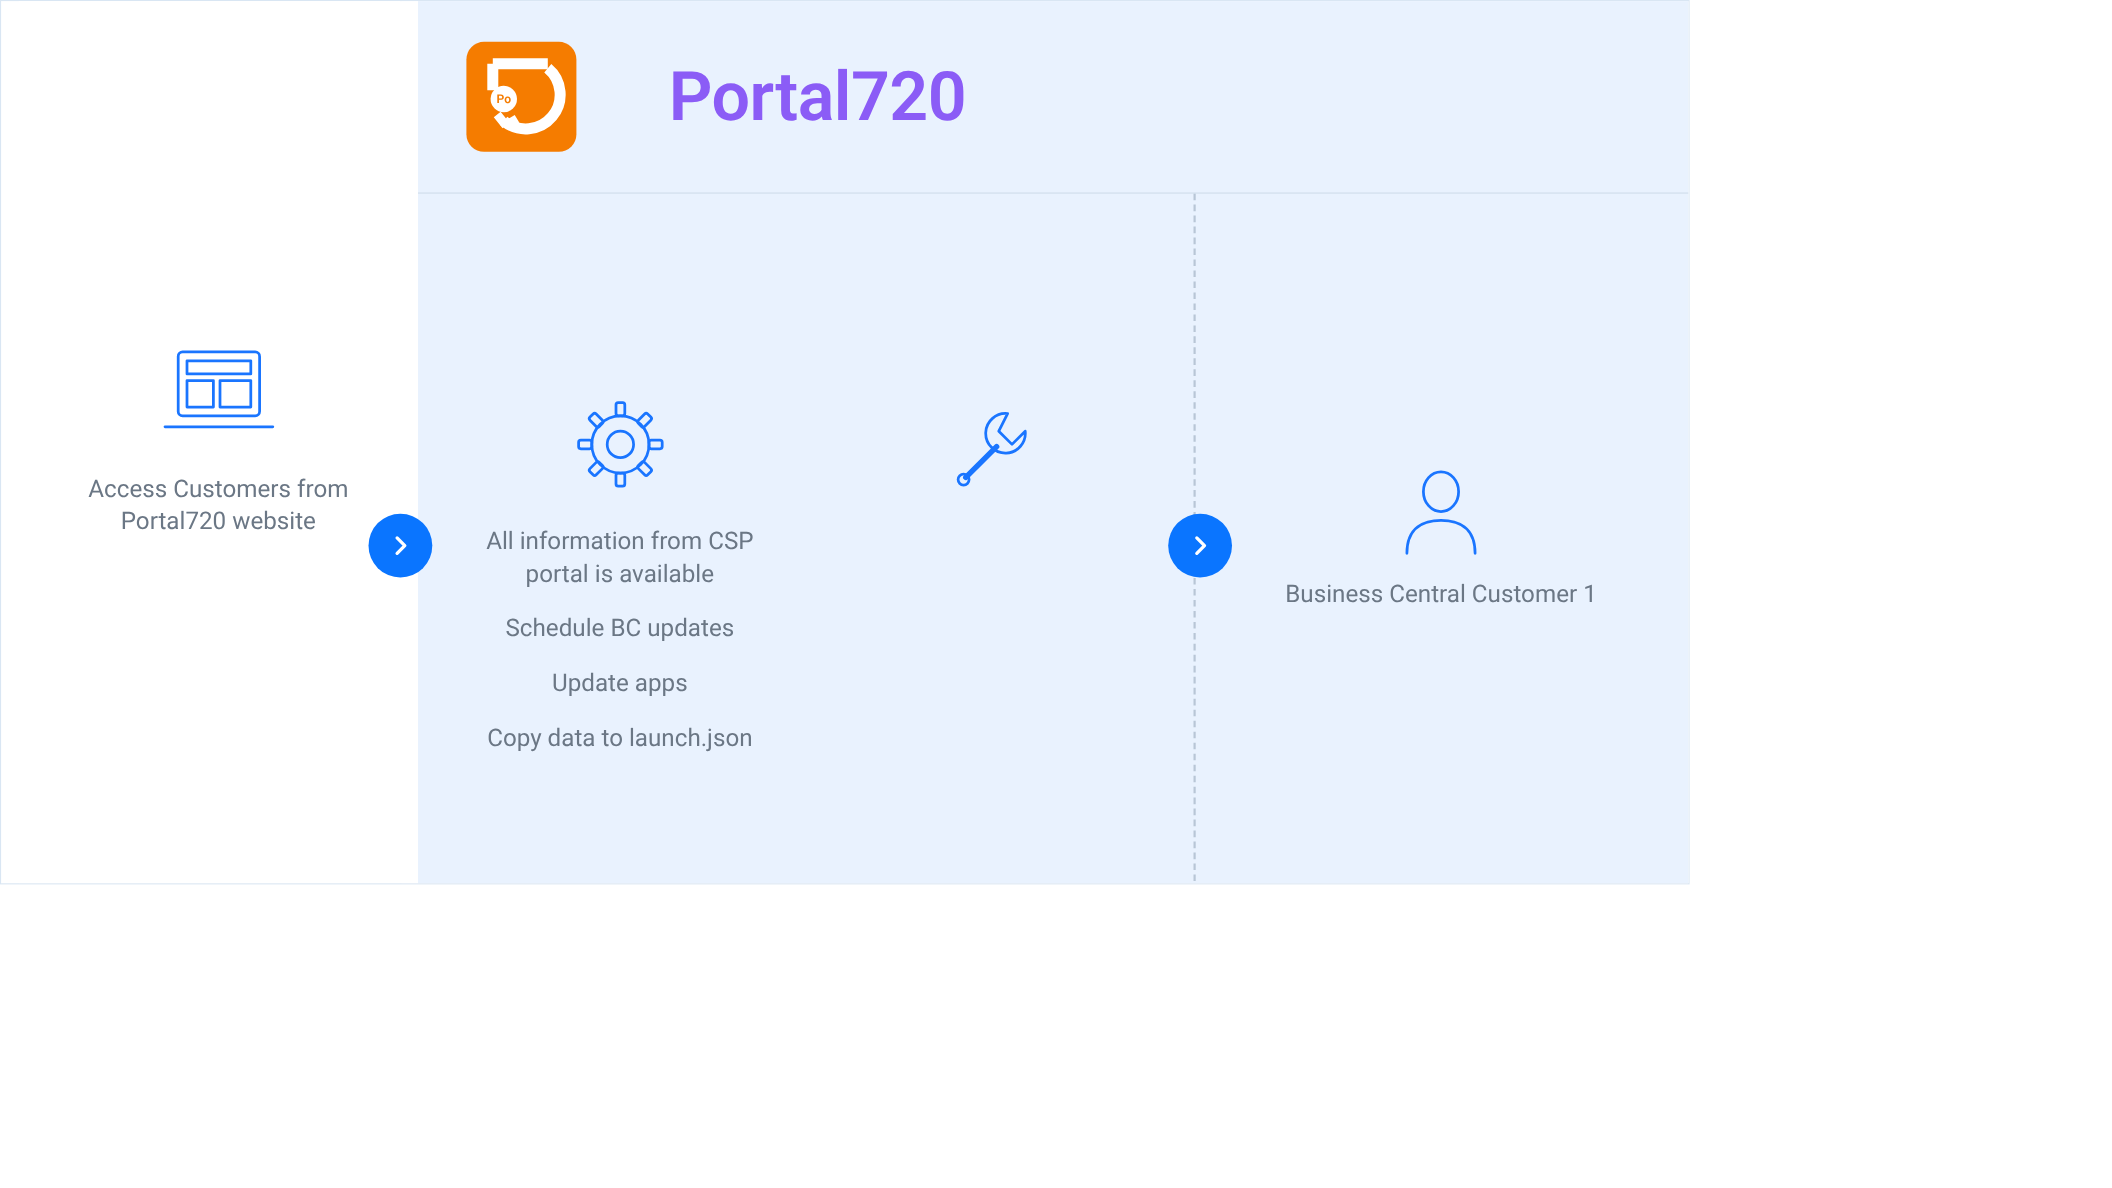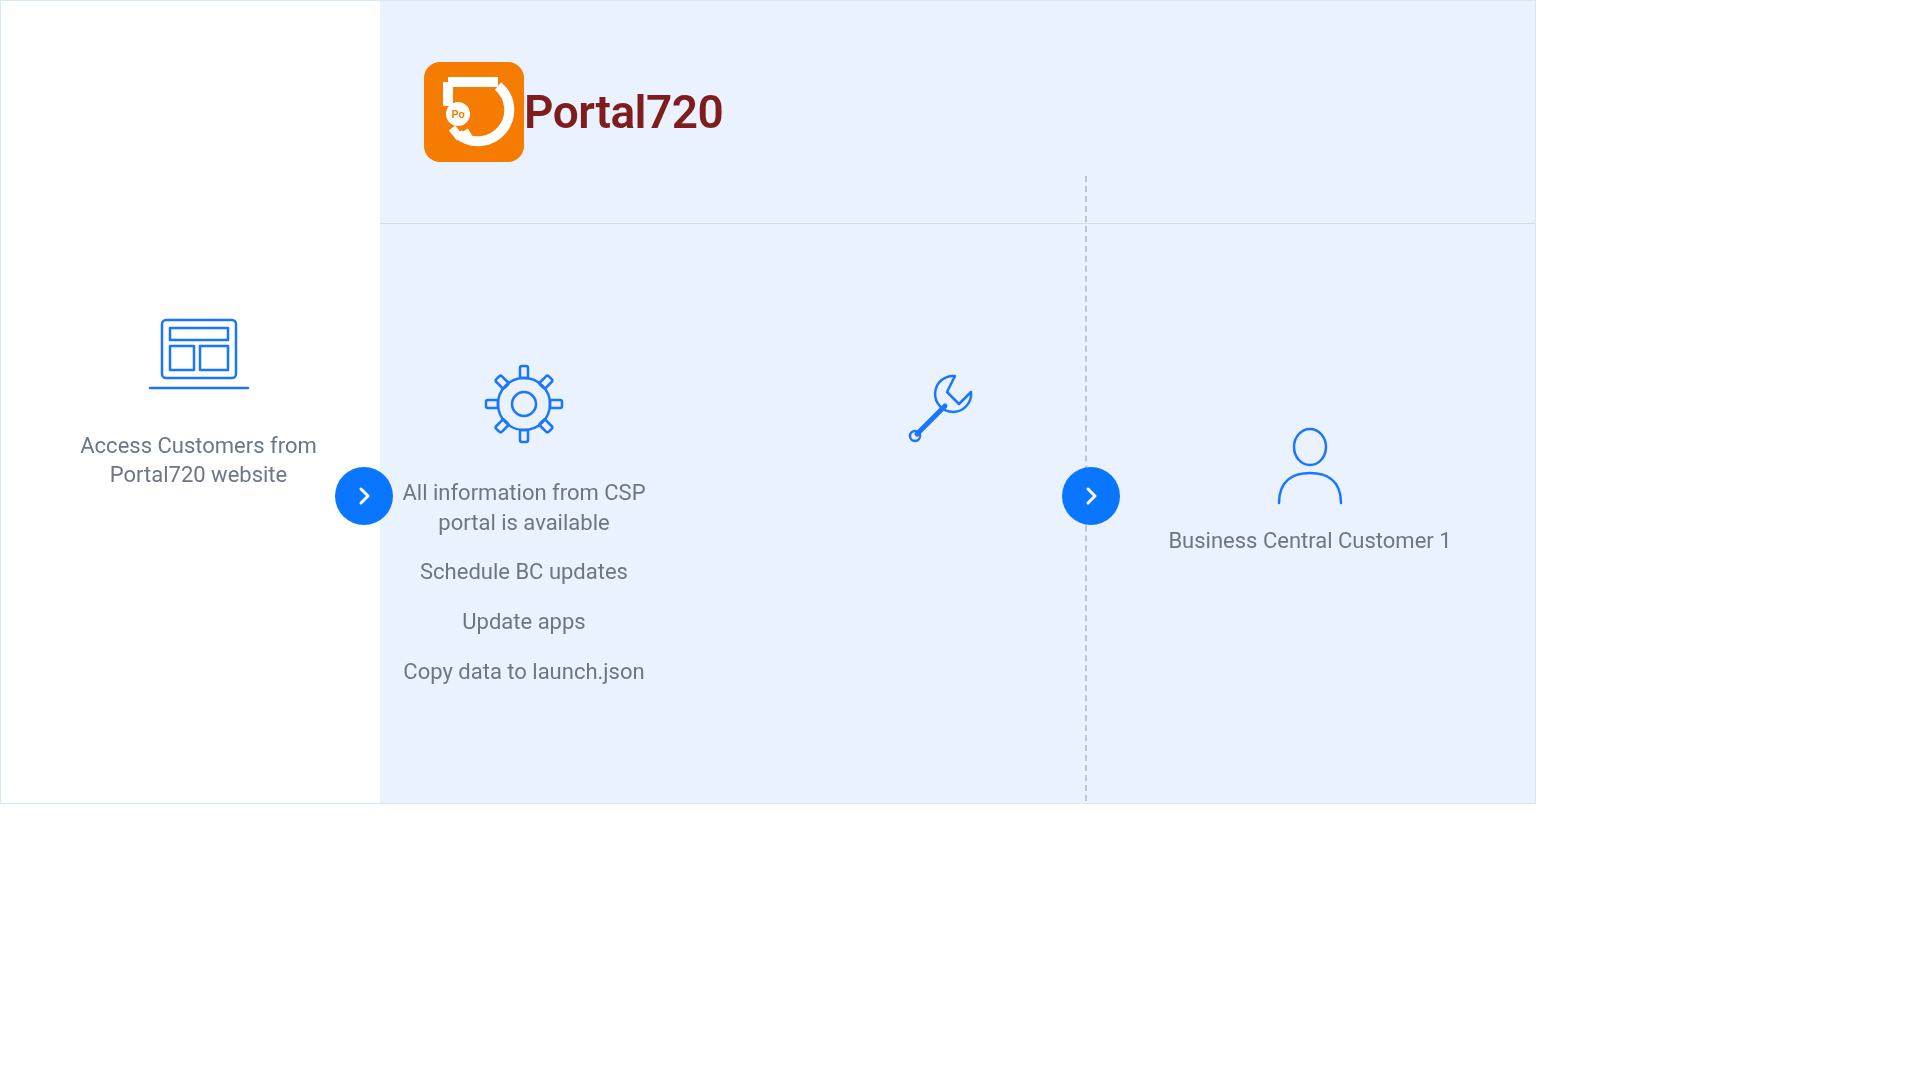--- a/index.html
+++ b/index.html
@@ -26,40 +26,42 @@
   }
   .right-blue {
     position: absolute;
     left: 363px; top: 0; right: 0; bottom: 0;
     background: #e9f2fe;
   }
 
   .header-row {
     position: absolute;
     left: 363px; right: 0; top: 0;
-    height: 223px;
+    height: 175px;
     border-bottom: 1px solid #cfdce9;
     display: flex;
     align-items: center;
     padding-left: 60px;
+    gap: 44px;
   }
   .logo-tile {
     width: 100px; height: 100px;
     background: #f57c00;
     border-radius: 16px;
     display: flex;
     align-items: center;
     justify-content: center;
     position: relative;
   }
   .brand-title {
-    font-size: 46px;
+    font-size: 62px;
     font-weight: 600;
     letter-spacing: -0.5px;
-    color: #7f1d1d;
+    color: #8b5cf6;
+    margin-left: 40px;
   }
 
   .vline-left {
     position: absolute;
     left: 363px; top: 0; bottom: 0;
     width: 0;
     border-left: 1px solid #cfdce9;
   }
   .vline-dash {
     position: absolute;
@@ -94,21 +96,21 @@
     font-size: 22px;
     line-height: 1.3;
     color: #6b7785;
   }
 
   .center-columns {
     position: absolute;
     left: 363px; right: calc(1536px - 1084px);
     top: 175px; bottom: 0;
     display: flex;
-    justify-content: space-between;
+    justify-content: center;
     align-items: flex-start;
     gap: 60px;
     padding-top: 180px;
     margin-left: 20px;
   }
   .center-col {
     width: 280px;
     display: flex;
     flex-direction: column;
     align-items: center;

